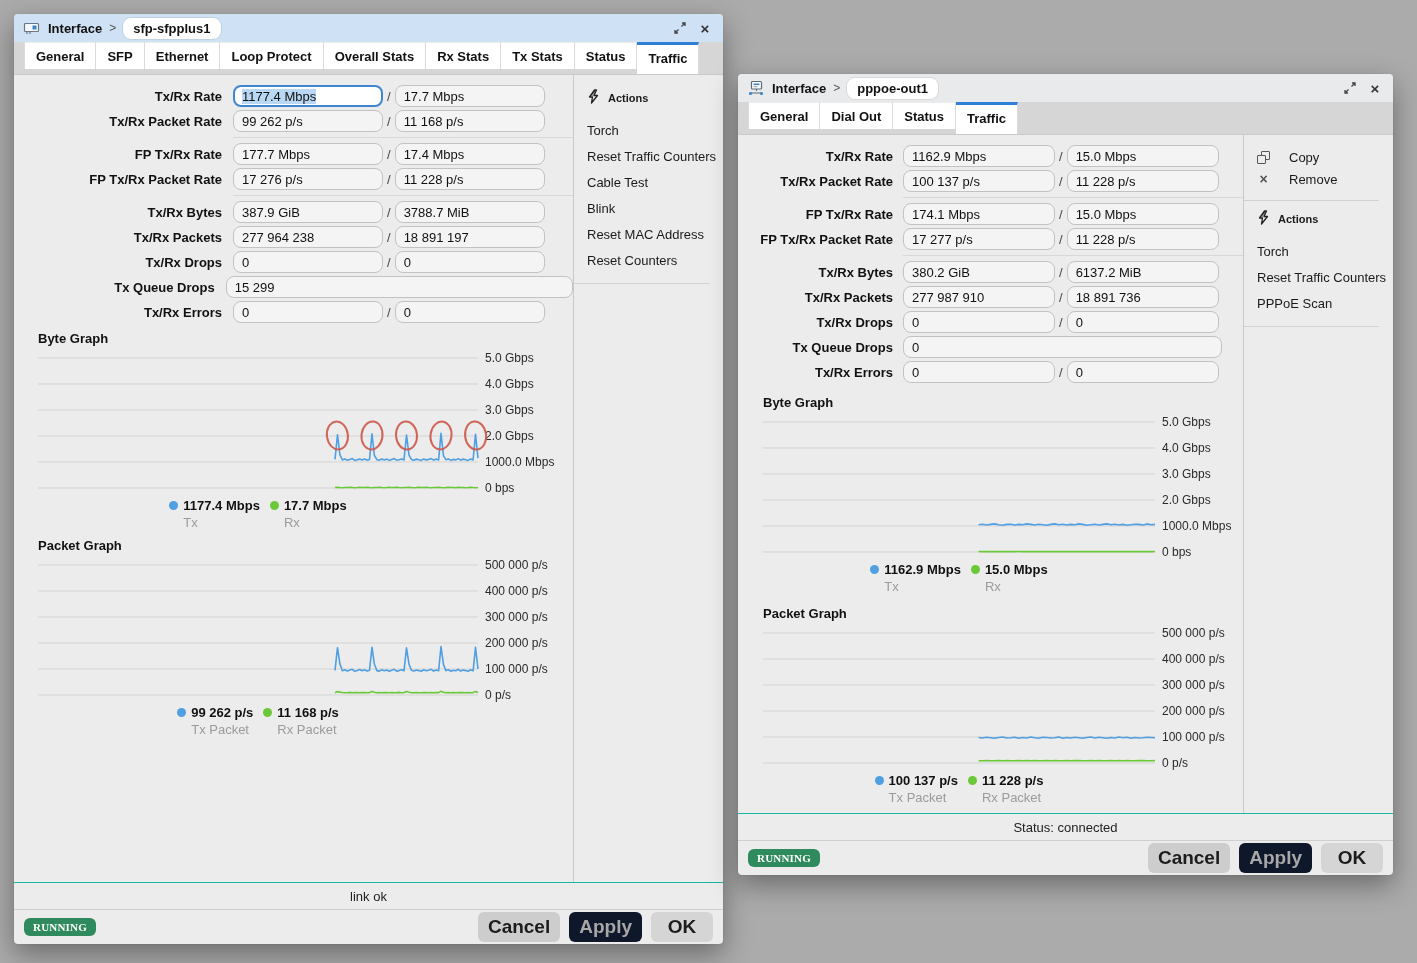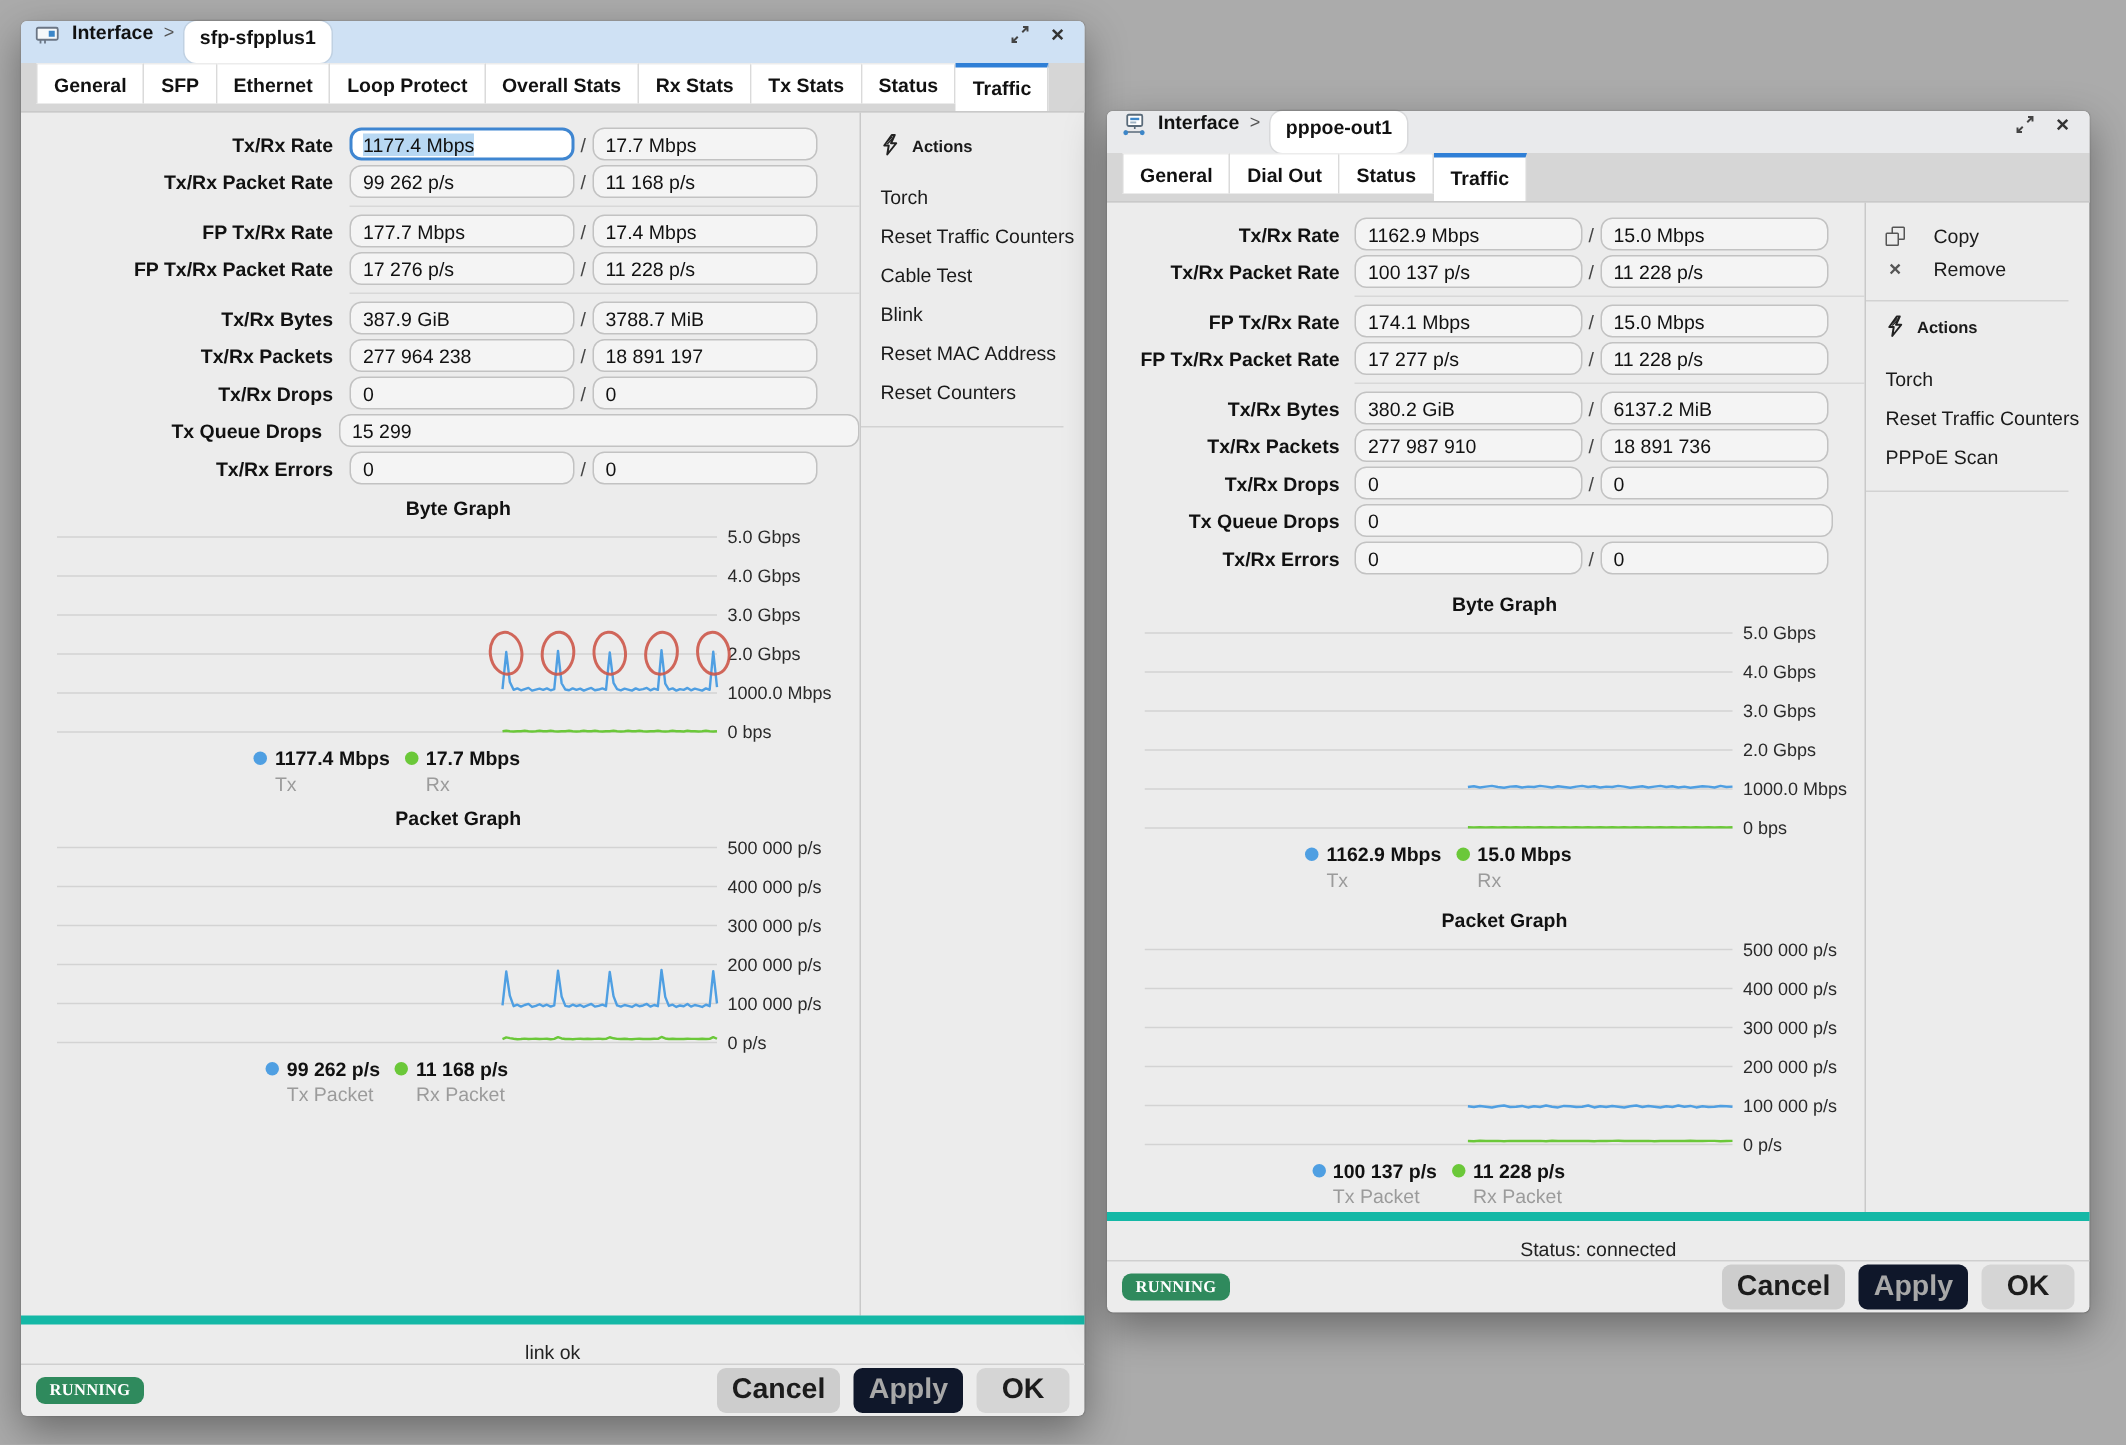--- a/index.html
+++ b/index.html
@@ -6,21 +6,21 @@
   body{font-family:"Liberation Sans",sans-serif;background:#ababab;}
   .desktop{position:relative;width:1417px;height:963px;background:#ababab;overflow:hidden;}
 
   .window{position:absolute;background:#ececec;border-radius:4px;
           box-shadow:0 10px 28px rgba(0,0,0,.38),0 0 1px rgba(0,0,0,.3);
           display:flex;flex-direction:column;}
   .left-window{left:14px;top:14px;width:709px;height:930px;}
   .right-window{left:738px;top:74px;width:655px;height:801px;}
 
   
-  .titlebar{height:28px;flex:0 0 28px;display:flex;padding:0 9px;gap:7px;
+  .titlebar{height:28px;flex:0 0 28px;display:flex;align-items:center;padding:0 9px;gap:7px;
             border-radius:4px 4px 0 0;}
   .left-window .titlebar{background:#cfe1f4;}
   .right-window .titlebar{background:#e9eaec;}
   .win-title{font-weight:bold;font-size:13px;color:#111;}
   .title-sep{color:#555;font-size:12px;}
   .chip{background:#fff;border-radius:8px;padding:3px 10px;font-weight:bold;font-size:13px;color:#111;
         box-shadow:0 0 0 1px rgba(0,0,0,.07);}
   .tb-spacer{flex:1;}
   .tb-icon{width:18px;height:18px;display:flex;align-items:center;justify-content:center;color:#333;}
   .tb-icon.close{font-size:15px;font-weight:bold;}
@@ -62,31 +62,31 @@
   .field.focused{border:2px solid #3f86d1;background:#fff;padding:1px 7px;}
   .selected-text{background:#b8d8f3;}
   .slash{margin:0 4px;color:#444;font-size:13px;}
   .row-divider{height:1px;background:#d8d8d8;margin:5px 0;}
   .left-window .row-divider{margin-left:209px;}
   .right-window .row-divider{margin-left:155px;}
 
   
   .graph-block{margin:8px 0 0 14px;}
   .right-window .graph-block{margin:12px 0 0 15px;}
-  .graph-title{font-weight:bold;font-size:13px;color:#111;margin-bottom:2px;text-align:center;}
+  .graph-title{font-weight:bold;font-size:13px;color:#111;margin-bottom:2px;}
   svg.graph{display:block;}
   .ylab{font-size:12px;fill:#2a2a2a;font-family:"Liberation Sans",sans-serif;}
   .legend{display:flex;justify-content:center;gap:10px;margin-top:2px;}
   .legend-item{font-size:13px;}
   .legend-row{display:flex;align-items:center;gap:5px;font-weight:bold;color:#111;}
   .legend-dot{width:9px;height:9px;border-radius:50%;display:inline-block;}
   .legend-sub{color:#9b9b9b;margin-left:14px;margin-top:2px;}
 
   
-  .statusbar{flex:0 0 26px;border-top:6px solid #14b8a6;display:flex;align-items:flex-end;justify-content:center;
+  .statusbar{flex:0 0 26px;border-top:1px solid #14b8a6;display:flex;align-items:center;justify-content:center;
              font-size:13px;color:#222;}
   .footer{flex:0 0 34px;border-top:1px solid #cfcfcf;display:flex;align-items:center;padding:0 10px;gap:9px;}
   .badge{background:#2f8a5d;color:#fff;font-weight:bold;font-size:11px;padding:3px 9px;border-radius:6px;letter-spacing:.2px;font-family:Liberation Serif, serif;}
   .btn{min-width:62px;background:#d5d5d5;border:none;border-radius:6px;font-weight:bold;font-size:19px;
        padding:4px 10px;font-family:inherit;color:#1c1c1c;cursor:pointer;}
   .btn.cancel{background:#cdcdcd;}
   .btn.disabled{color:#a8a8a8;background:#0f172a;cursor:default;}
 </style>
 </head>
 <body>

